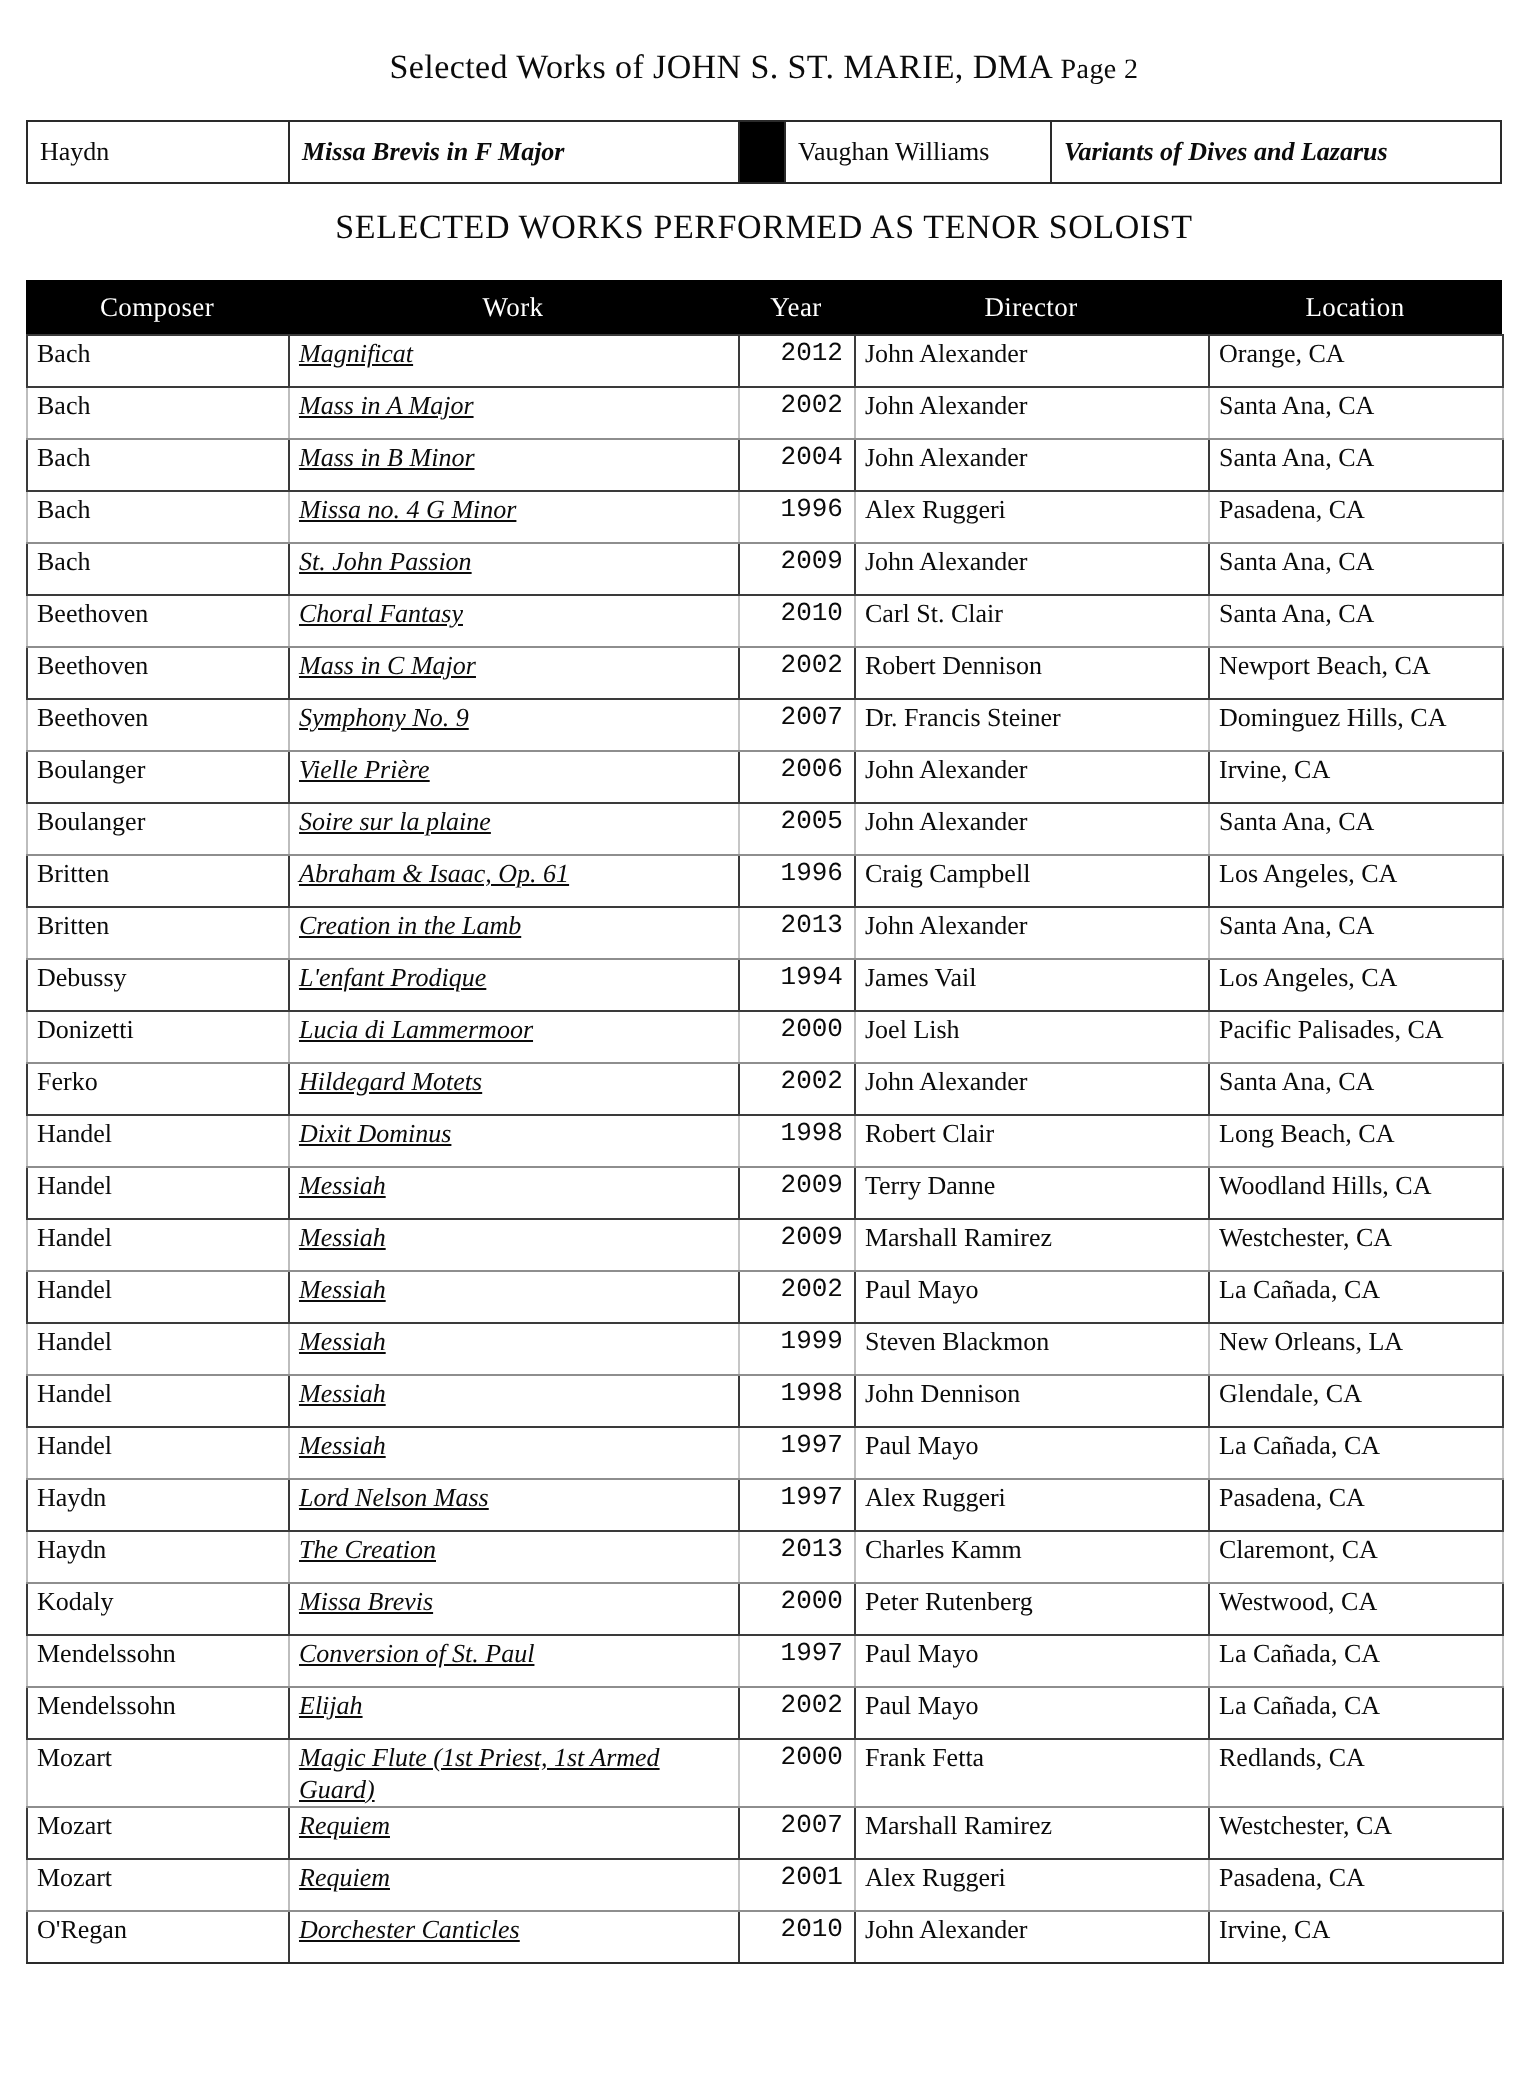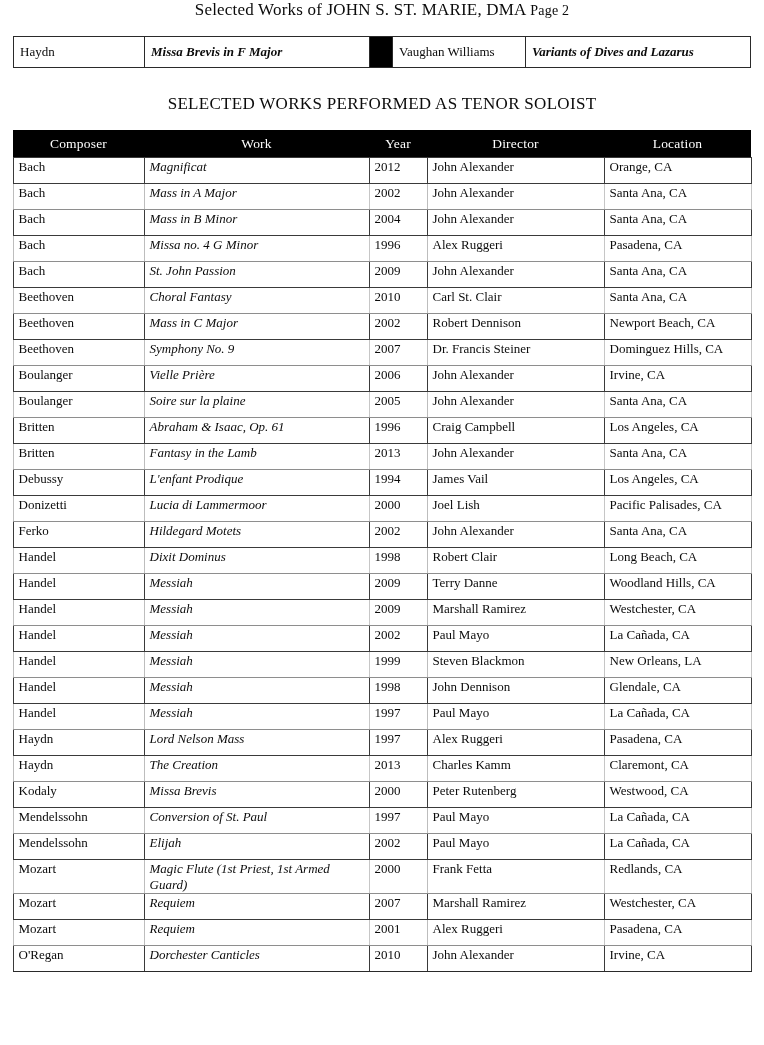--- a/index.html
+++ b/index.html
@@ -12,20 +12,21 @@
     height: 1045px;
     font-family: "Liberation Serif", "DejaVu Serif", serif;
     color: #0b0b0b;
     position: relative;
     overflow: hidden;
   }
 
   
   .page-header {
     text-align: center;
+    padding-top: 24px;
     font-size: 17px;
     letter-spacing: 0.2px;
     white-space: nowrap;
   }
   .page-header .title-main { font-size: 17px; }
   .page-header .title-name { font-size: 17px; }
   .page-header .title-page { font-size: 14px; }
 
   
   .cont-table {
@@ -51,21 +52,21 @@
     border-left: 1px solid #000;
     border-right: 1px solid #000;
     padding: 0;
   }
   .cont-composer2 { width: 120px; margin-left: 48px; }
 
   
   .section-heading {
     text-align: center;
     font-size: 17px;
-    margin-top: 26px;
+    margin-top: 12px;
     letter-spacing: 0.3px;
     white-space: nowrap;
   }
 
   
   .works-table {
     width: 738px;
     margin: 16px auto 0 auto;
     border-collapse: collapse;
     table-layout: fixed;
@@ -89,22 +90,22 @@
     letter-spacing: 0.2px;
   }
   .works-table tbody td {
     border: 1px solid #3a3a3a;
     height: 23px;
     padding: 1px 5px;
     vertical-align: top;
     line-height: 1.2;
     white-space: normal;
   }
-  .works-table tbody td.cell-work { font-style: italic; }
-  .works-table tbody td.cell-year { text-align: left; }
+  .works-table tbody td.cell-work { font-style: italic; text-decoration: underline; }
+  .works-table tbody td.cell-year { text-align: right; font-family: Liberation Mono, monospace; }
 
   
   .works-table tbody tr:nth-child(even) td {
     border-top-color: #8e8e8e;
     border-bottom-color: #8e8e8e;
   }
   .works-table tbody tr:nth-child(even) td.cell-composer,
   .works-table tbody tr:nth-child(even) td.cell-year {
     border-left-color: #bdbdbd;
     border-right-color: #bdbdbd;
@@ -228,21 +229,21 @@
       </tr>
       <tr>
         <td class="cell-composer">Britten</td>
         <td class="cell-work">Abraham &amp; Isaac, Op. 61</td>
         <td class="cell-year">1996</td>
         <td class="cell-director">Craig Campbell</td>
         <td class="cell-location">Los Angeles, CA</td>
       </tr>
       <tr>
         <td class="cell-composer">Britten</td>
-        <td class="cell-work">Fantasy in the Lamb</td>
+        <td class="cell-work">Creation in the Lamb</td>
         <td class="cell-year">2013</td>
         <td class="cell-director">John Alexander</td>
         <td class="cell-location">Santa Ana, CA</td>
       </tr>
       <tr>
         <td class="cell-composer">Debussy</td>
         <td class="cell-work">L'enfant Prodique</td>
         <td class="cell-year">1994</td>
         <td class="cell-director">James Vail</td>
         <td class="cell-location">Los Angeles, CA</td>

